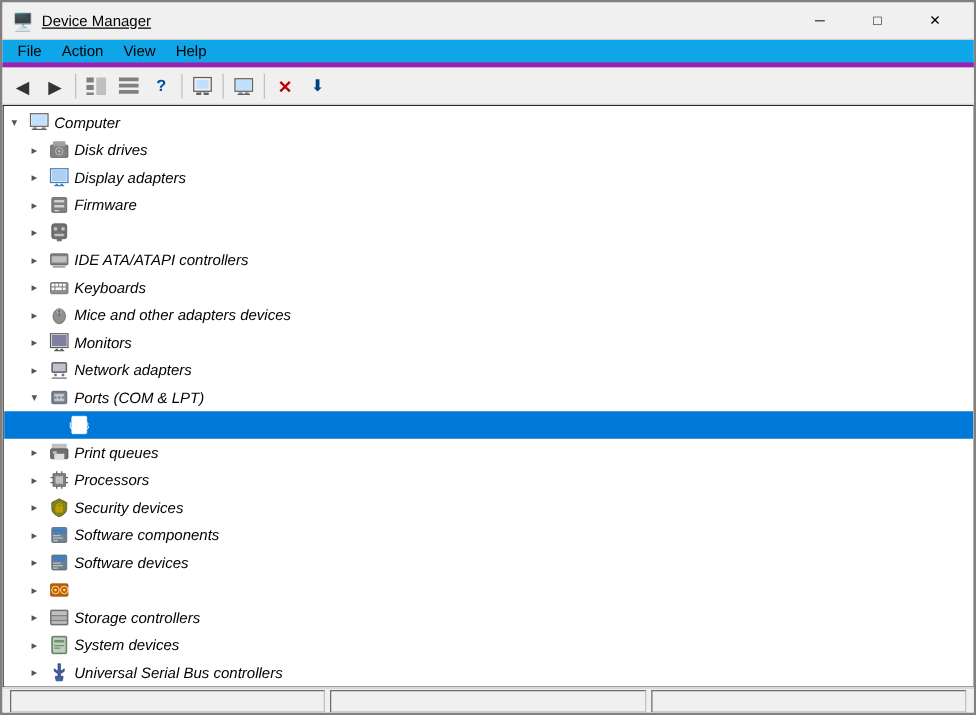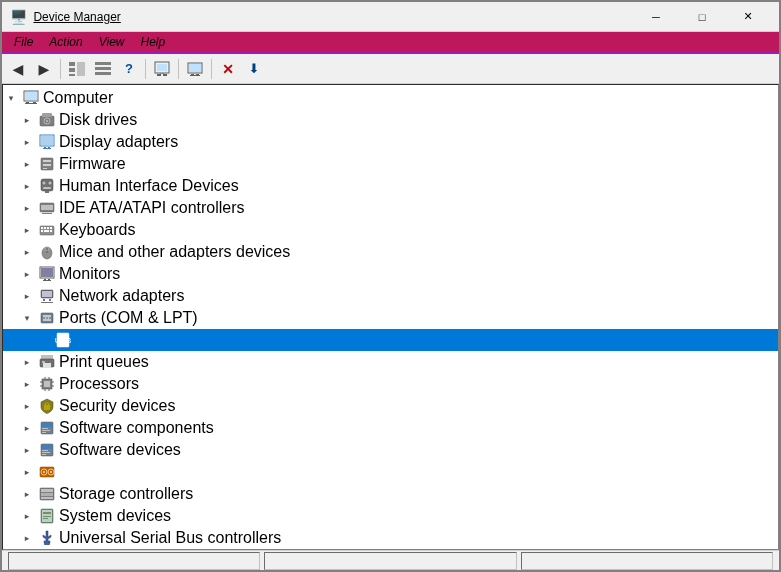--- a/index.html
+++ b/index.html
@@ -15,24 +15,23 @@
     .title-bar-title { font-size: 12px; color: #000; text-decoration: underline; }
     .title-bar-controls { display: flex; gap: 0; }
     .title-bar-btn {
       width: 46px; height: 30px; border: none; background: transparent;
       cursor: pointer; display: flex; align-items: center; justify-content: center;
       font-size: 11px; color: #000;
     }
 
     
     .menu-bar {
-      display: flex; align-items: center; background: #be185d;
+      display: flex; align-items: center; background: #0ea5e9;
       height: 22px; padding: 0 4px;
-      border-bottom: 2px solid #a21caf;
-      font-style: italic;
+      border-bottom: 4px solid #a21caf;
     }
     .menu-item {
       padding: 2px 8px; cursor: pointer; font-size: 12px; color: #000;
       height: 22px; display: flex; align-items: center;
     }
 
     
     .toolbar {
       display: flex; align-items: center; background: #f0f0f0;
       height: 30px; padding: 2px 4px; gap: 2px;
@@ -85,21 +84,21 @@
     .tree-item .indent { display: inline-block; width: 16px; flex-shrink: 0; }
     .tree-item .toggle {
       display: inline-flex; align-items: center; justify-content: center;
       width: 16px; height: 16px; flex-shrink: 0; cursor: pointer;
       font-size: 9px; color: #555;
     }
     .tree-item .icon {
       width: 16px; height: 28px; margin: 0 4px; flex-shrink: 0;
       display: flex; align-items: center; justify-content: center; font-size: 13px;
     }
-    .tree-item .label { font-size: 16px; }
+    .tree-item .label { font-size: 12px; font-style: italic; }
   </style>
 </head>
 <body>
 
 <div class="main-window">
 
   <div class="title-bar">
     <div class="title-bar-left">
 
       <span style="font-size:14px;">🖥️</span>
@@ -226,21 +225,20 @@
           <span class="toggle">▸</span>
           <span class="icon">
             <svg width="16" height="16">
               <rect x="2" y="1" width="12" height="12" rx="2" fill="#707070" stroke="#404040" stroke-width="0.5"></rect>
               <circle cx="5" cy="5" r="1.5" fill="#c0c0c0"></circle>
               <circle cx="11" cy="5" r="1.5" fill="#c0c0c0"></circle>
               <rect x="4" y="9" width="8" height="2" rx="1" fill="#c0c0c0"></rect>
               <rect x="6" y="13" width="4" height="2" fill="#707070"></rect>
             </svg>
           </span>
-          <span class="label">Human Interface Devices</span>
         </div>
         <div class="tree-item">
           <span class="indent"></span>
           <span class="toggle">▸</span>
           <span class="icon">
             <svg width="16" height="16">
               <rect x="1" y="3" width="14" height="9" rx="1" fill="#808080" stroke="#505050" stroke-width="0.5"></rect>
               <rect x="2" y="5" width="12" height="5" fill="#c0c0c0"></rect>
               <rect x="3" y="13" width="10" height="1" fill="#808080"></rect>
             </svg>

